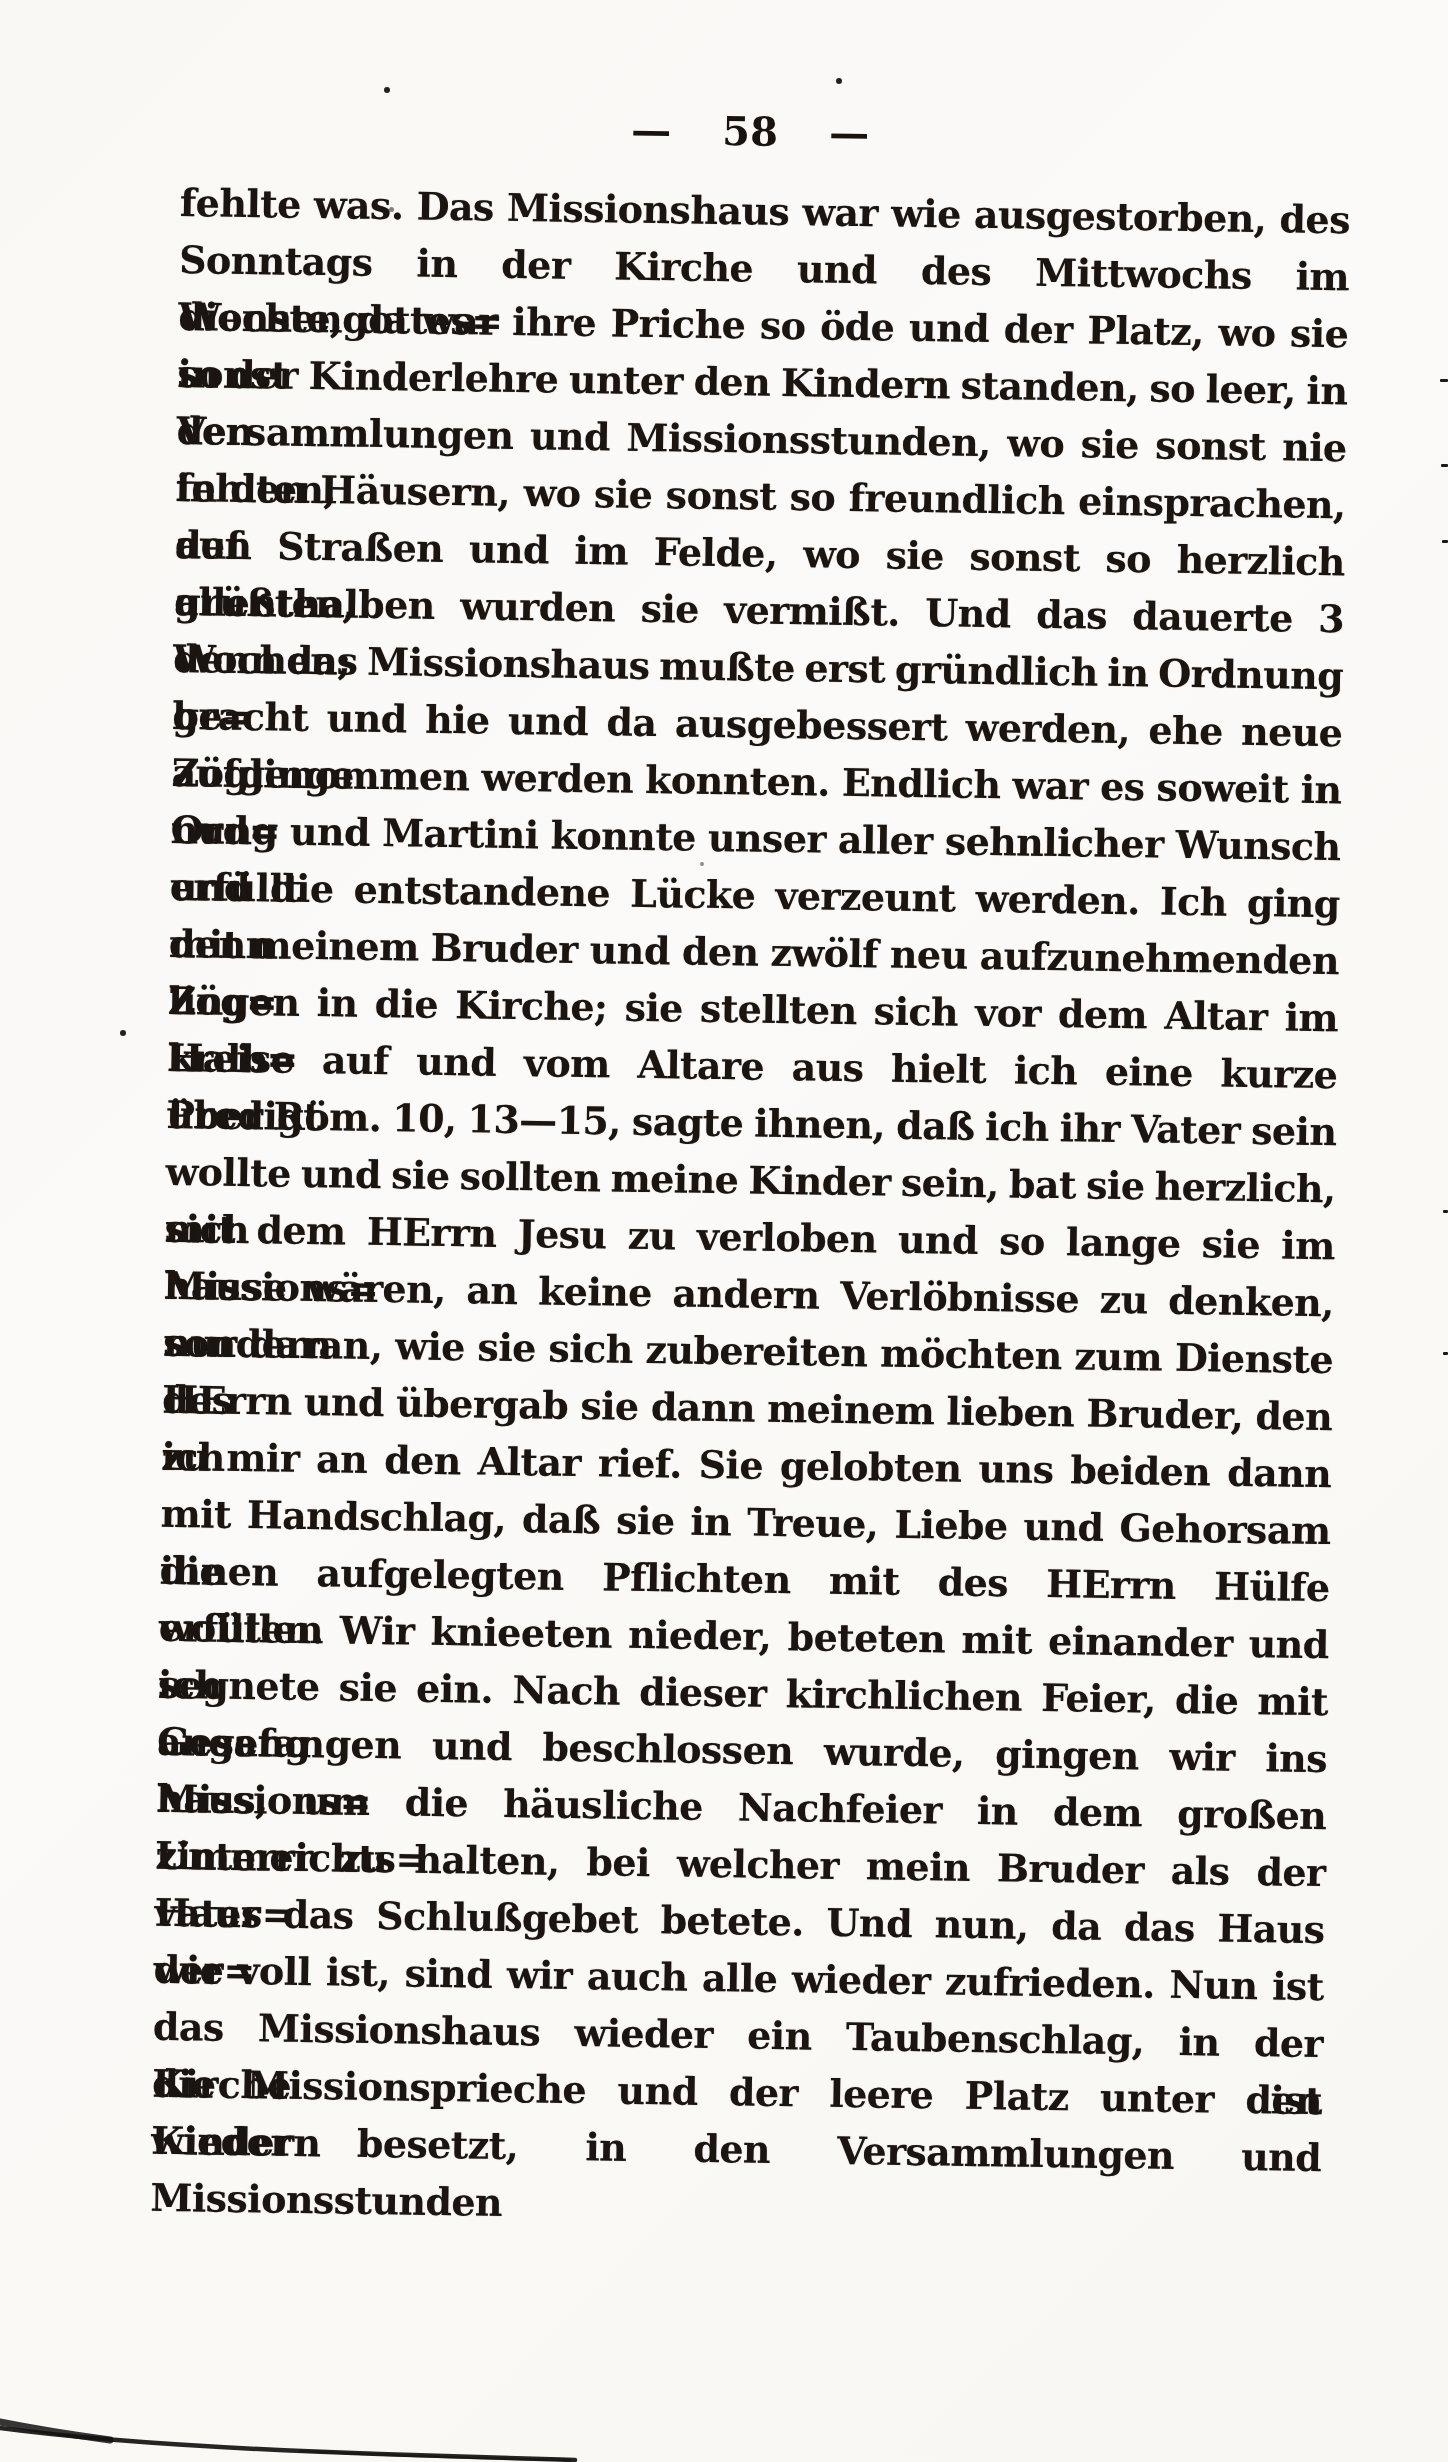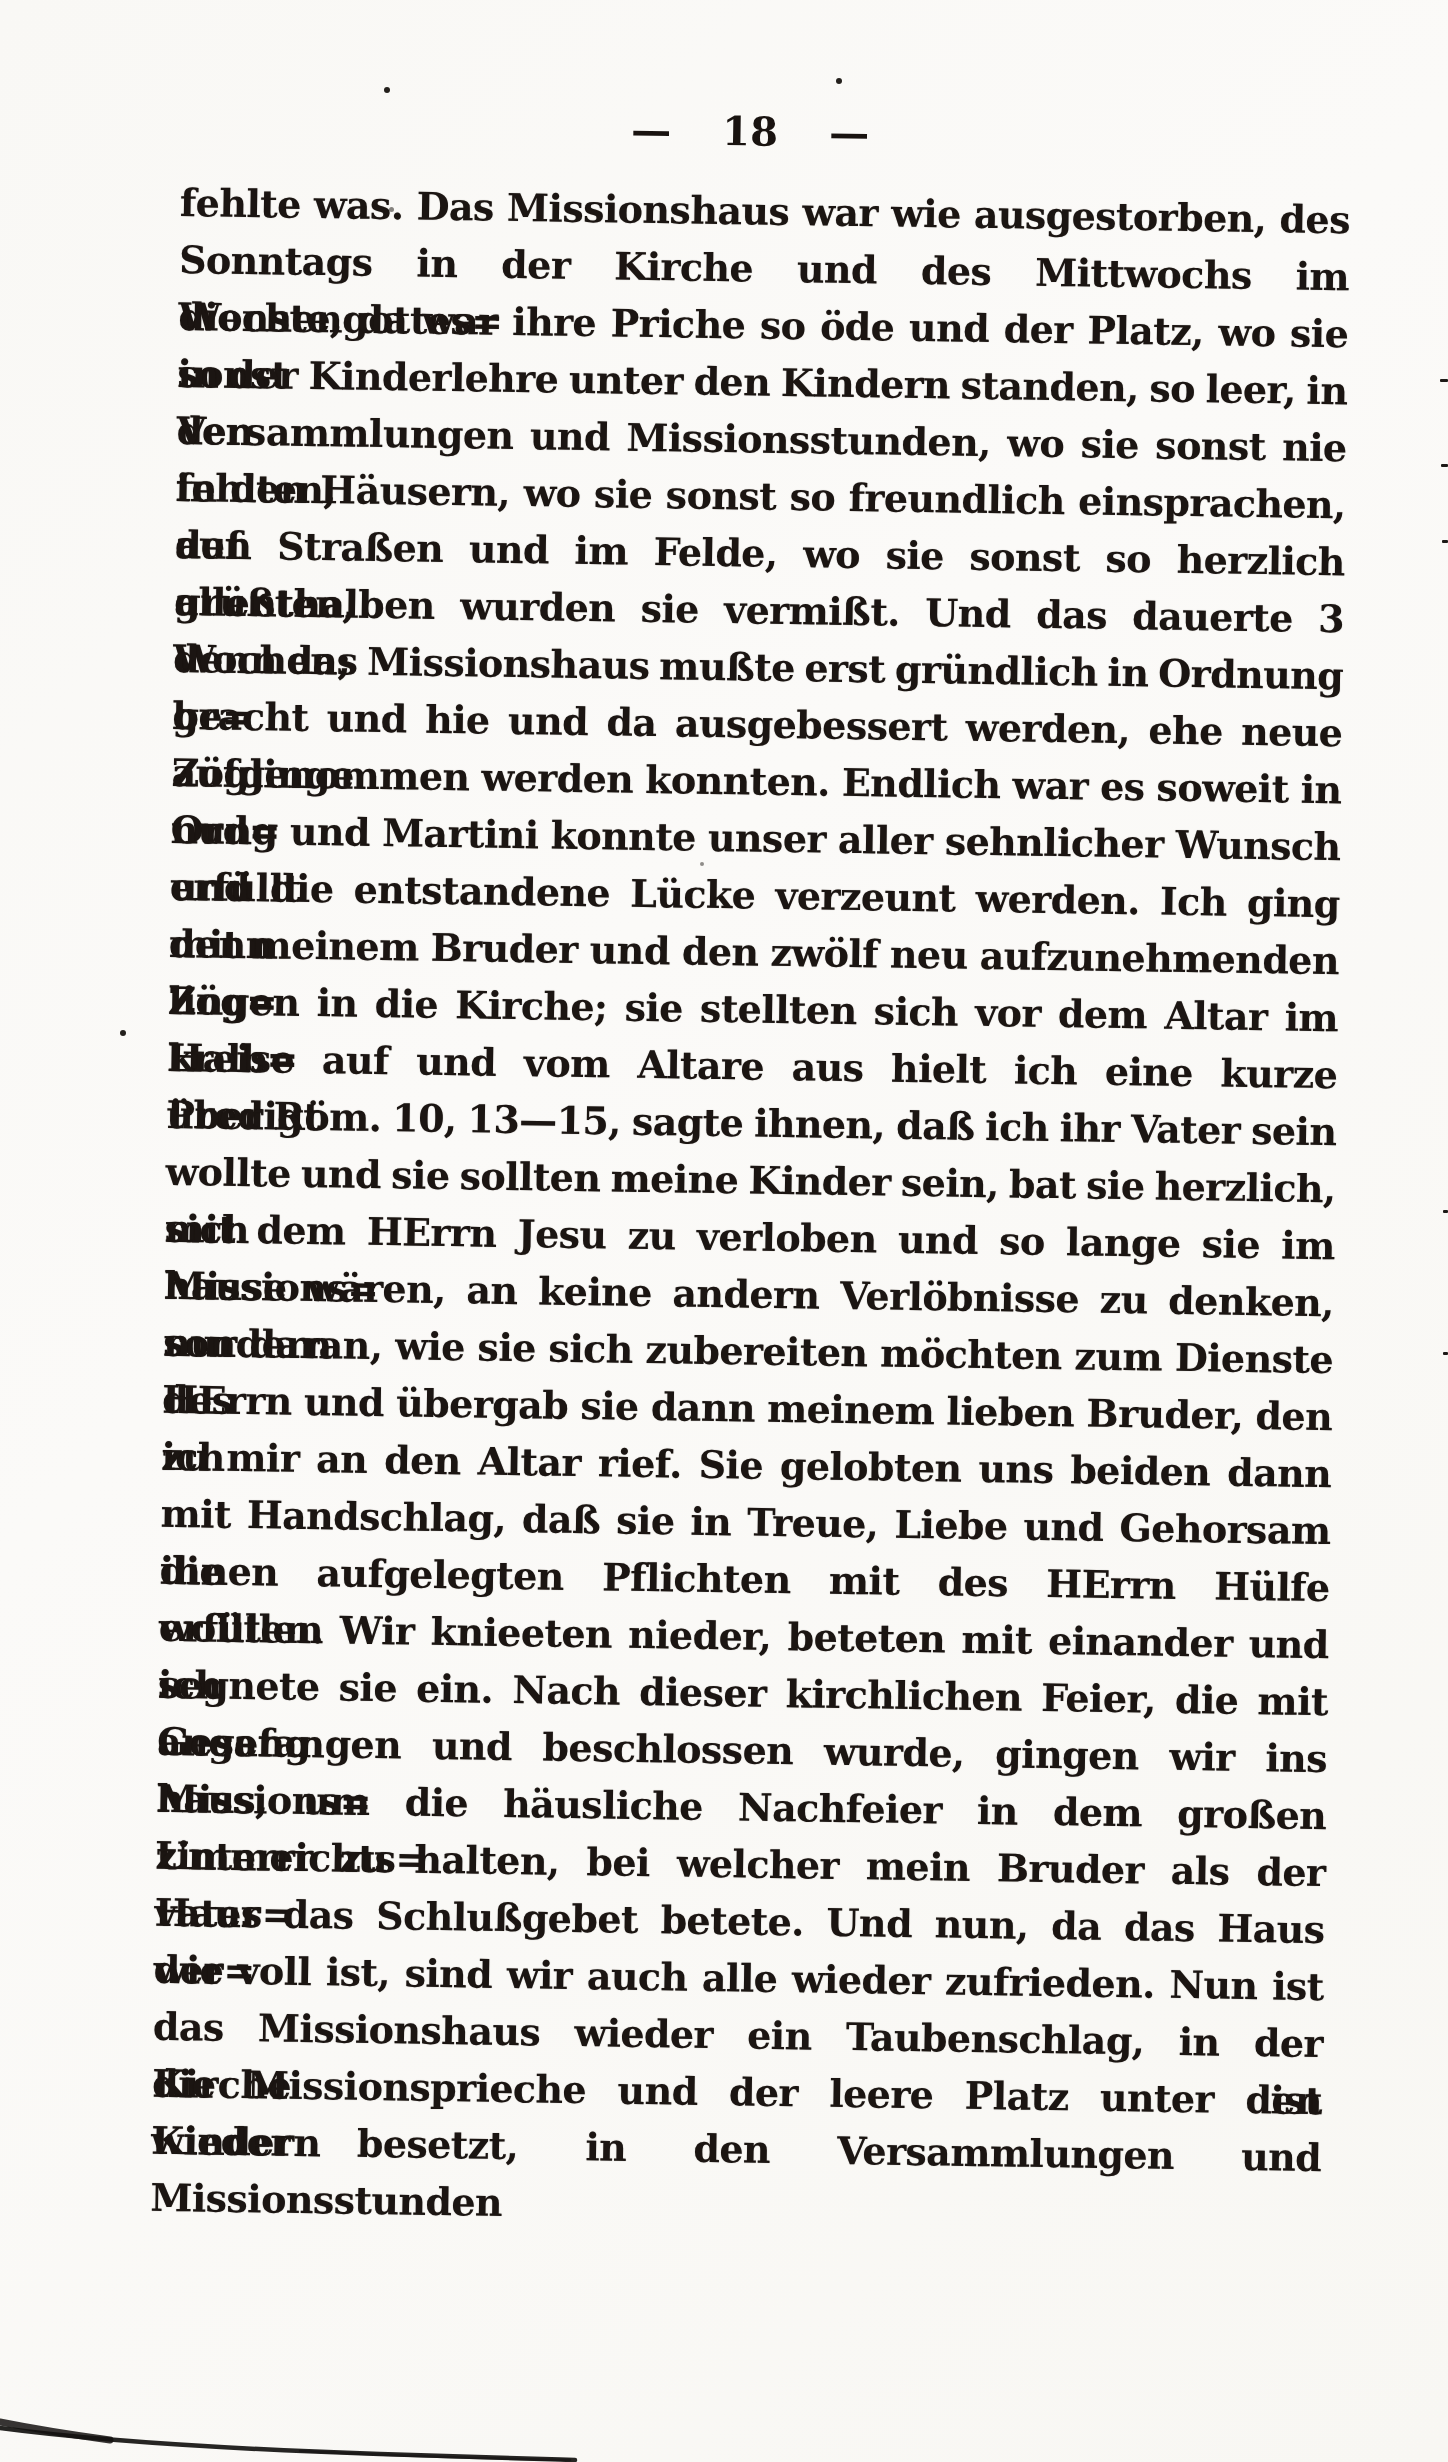--- a/index.html
+++ b/index.html
@@ -82,21 +82,21 @@
 </style>
 </head>
 <body>
 
 <div class="page">
 
   <div class="rotor">
 
     <div class="pagehead">
       <span class="dash">—</span>
-      <span class="num">18</span>
+      <span class="num">58</span>
       <span class="dash">—</span>
     </div>
 
     <div class="textblock">
 
     <div class="line">fehlte was.  Das Missionshaus war wie ausgestorben, des</div>
         <div class="line">Sonntags in der Kirche und des Mittwochs im Wochengottes=</div>
         <div class="line">dienste, da war ihre Priche so öde und der Platz, wo sie sonst</div>
         <div class="line">in der Kinderlehre unter den Kindern standen, so leer, in den</div>
         <div class="line">Versammlungen und Missionsstunden, wo sie sonst nie fehlten,</div>

